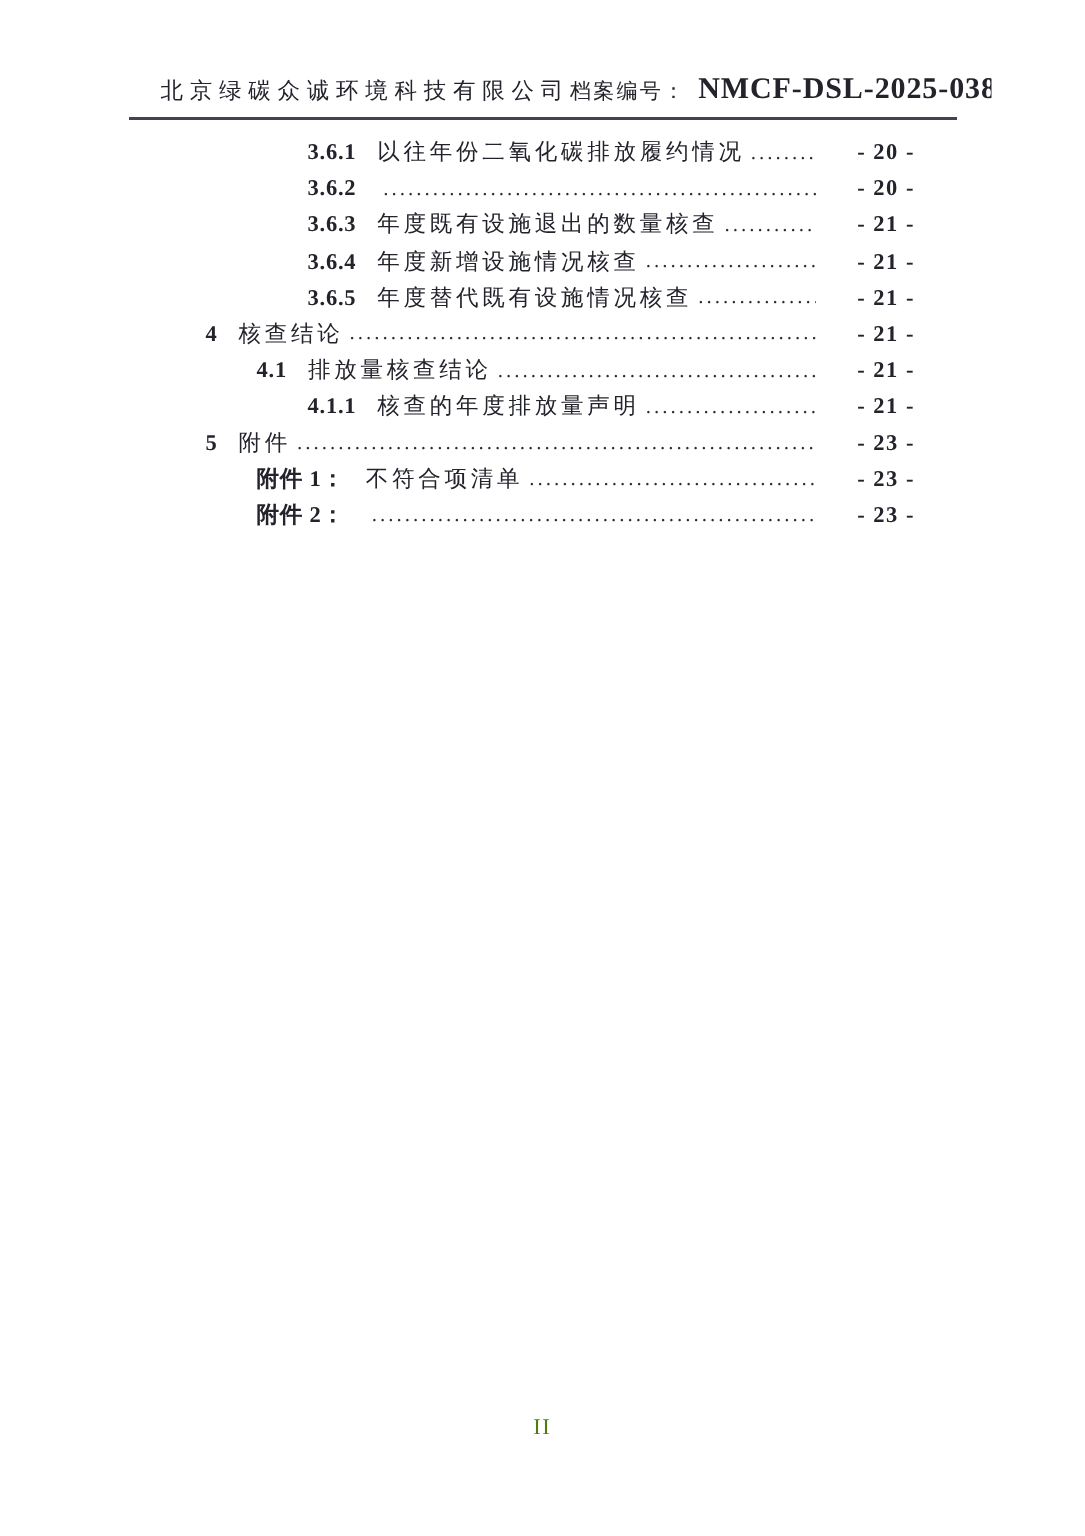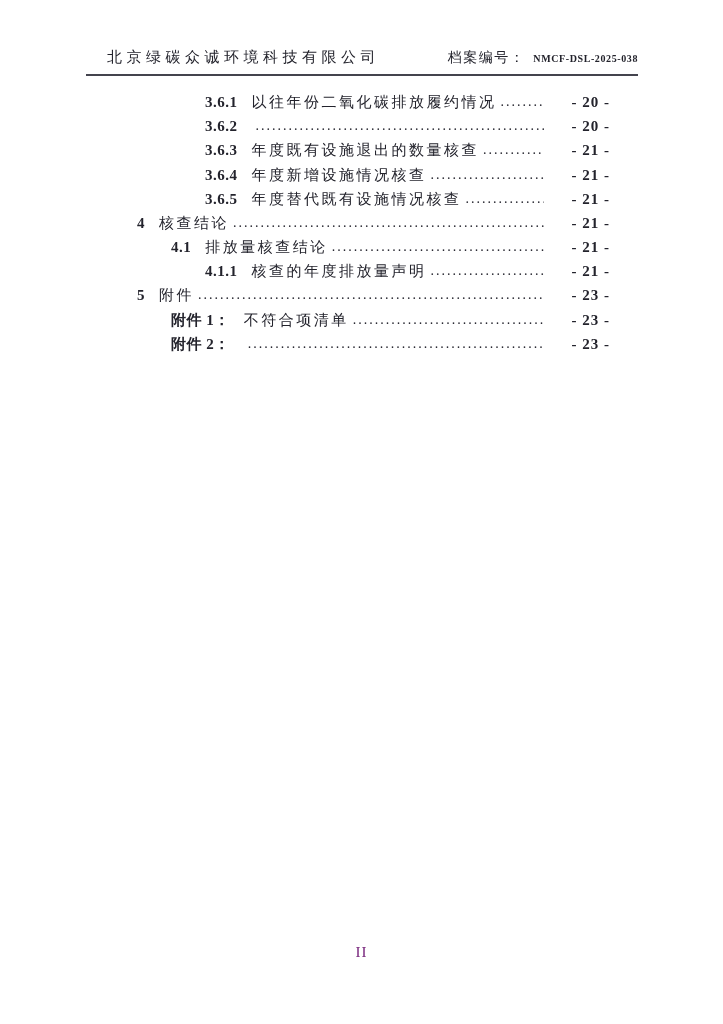--- a/index.html
+++ b/index.html
@@ -38,36 +38,36 @@
     font-size: 15px;
     letter-spacing: 4.5px;
     white-space: nowrap;
   }
   .docno-group { white-space: nowrap; }
   .docno-label {
     font-size: 14px;
     letter-spacing: 1.5px;
   }
   .docno-value {
-    font-size: 10px;
+    font-size: 20px;
     font-weight: 700;
     letter-spacing: 0.6px;
     margin-left: 8px;
   }
 
   
   .toc {
     position: absolute;
     left: 86px;
     top: 90px;
     width: 524px;
   }
   .toc-row {
     display: flex;
-    align-items: flex-end;
+    align-items: center;
     height: 24.2px;
     line-height: 24.2px;
     font-size: 15px;
     white-space: nowrap;
   }
   .lvl1 { padding-left: 51px; }
   .lvl2 { padding-left: 85px; }
   .lvl3 { padding-left: 119px; }
   .num {
     font-weight: 700;
@@ -98,21 +98,21 @@
 
   
   .footer-pageno {
     position: absolute;
     left: 0;
     top: 944px;
     width: 723px;
     text-align: center;
     font-size: 15px;
     letter-spacing: 1px;
-    color: #701a75;
+    color: #4d7c0f;
   }
 </style>
 </head>
 <body>
 
 <div class="page">
 
   <div class="doc-header">
     <span class="company">北京绿碳众诚环境科技有限公司</span>
     <span class="docno-group">

